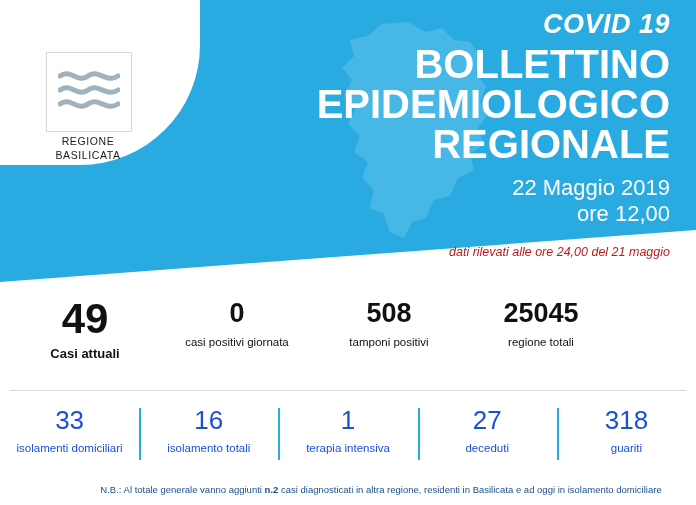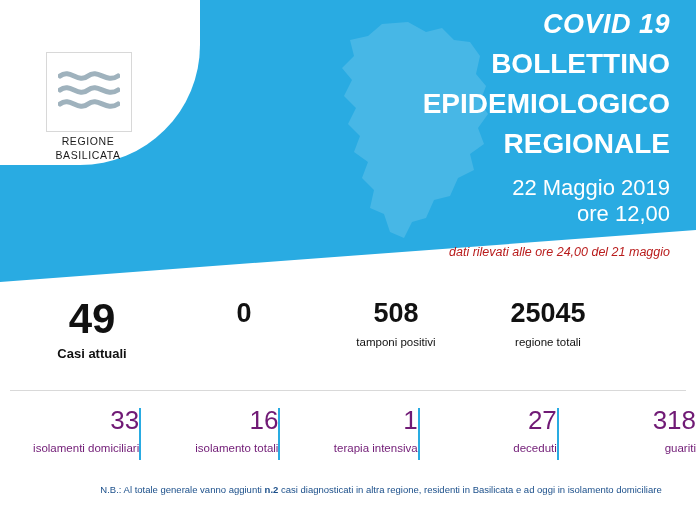--- a/index.html
+++ b/index.html
@@ -99,21 +99,21 @@
   .covid-19 {
     font-style: italic;
     font-weight: bold;
     font-size: 27px;
     letter-spacing: 0.5px;
     margin: 0 0 2px 0;
     line-height: 32px;
   }
   .big-title {
     font-weight: bold;
-    font-size: 28px;
+    font-size: 40px;
     line-height: 40px;
     letter-spacing: 0px;
     margin: 4px 0 0 0;
     text-transform: uppercase;
   }
   .big-title span { display: block; }
   .date-line {
     font-size: 22px;
     line-height: 27px;
     margin-top: 10px;
@@ -128,21 +128,21 @@
     font-style: italic;
     font-size: 12.5px;
     margin-top: 18px;
     color: #b91c1c;
   }
 
   
   .stats-top {
     position: absolute;
     top: 296px;
-    left: 16px;
+    left: 9px;
     width: 608px;
     height: 86px;
     display: flex;
   }
   .stat-top {
     flex: 1;
     text-align: center;
     color: #111111;
   }
   .stat-top .value {
@@ -176,23 +176,23 @@
   .stats-bottom {
     position: absolute;
     top: 404px;
     left: 0;
     width: 696px;
     height: 72px;
     display: flex;
   }
   .stat-bottom {
     flex: 1;
-    text-align: right;
+    text-align: center;
     position: relative;
-    color: #701a75;
+    color: #1d4ed8;
   }
   .stat-bottom + .stat-bottom::before {
     content: "";
     position: absolute;
     left: 0;
     top: 4px;
     width: 2px;
     height: 52px;
     background: #29ABE2;
   }
@@ -256,20 +256,21 @@
   </div>
 </div>
 
 <div class="stats-top">
   <div class="stat-top primary">
     <div class="value">49</div>
     <div class="label">Casi attuali</div>
   </div>
   <div class="stat-top">
     <div class="value">0</div>
+    <div class="label">casi positivi giornata</div>
   </div>
   <div class="stat-top">
     <div class="value">508</div>
     <div class="label">tamponi positivi</div>
   </div>
   <div class="stat-top">
     <div class="value">25045</div>
     <div class="label">regione totali</div>
   </div>
 </div>

